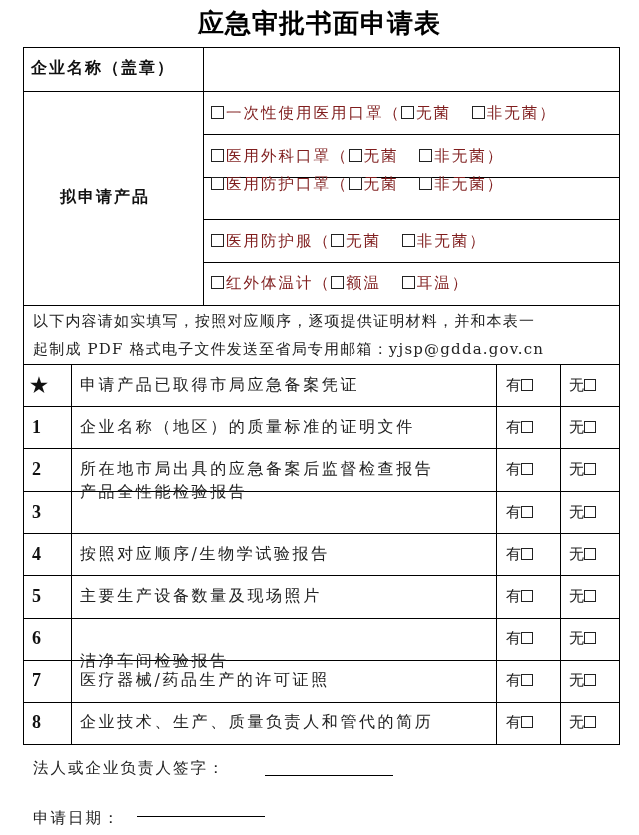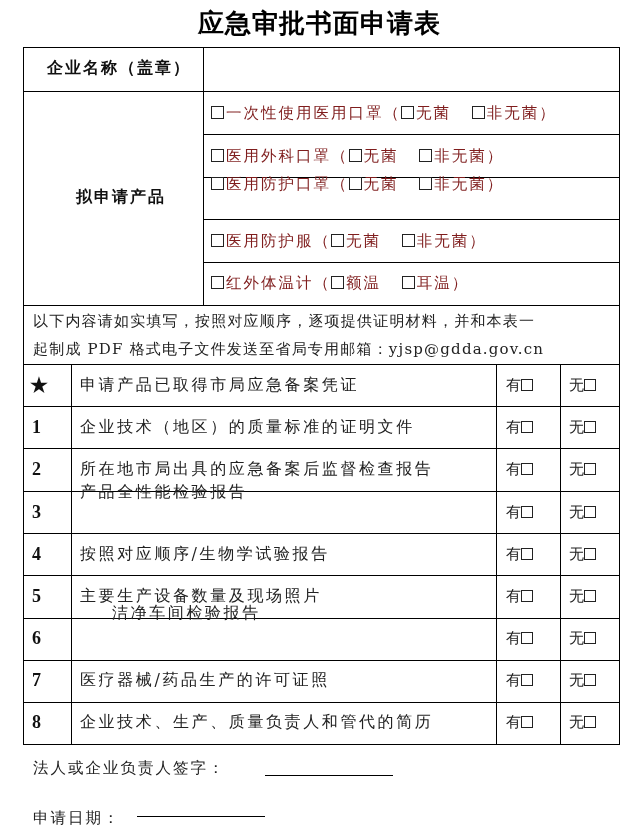--- a/index.html
+++ b/index.html
@@ -4,21 +4,21 @@
 <style>
   * { box-sizing: border-box; margin: 0; padding: 0; }
   html, body { width: 639px; height: 835px; background: #ffffff; overflow: hidden; }
   body { position: relative; font-family: "DejaVu Serif", "Liberation Serif", serif; color: #111; }
   .title {
     position: absolute; left: 0; top: 6px; width: 639px; text-align: center;
     font-family: "DejaVu Sans", "Liberation Sans", sans-serif;
     font-size: 26px; font-weight: bold; letter-spacing: 1px; color: #000;
   }
   .box { position: absolute; border: 1px solid #000; }
-  .cell-text { position: absolute; font-size: 16px; letter-spacing: 2px; white-space: nowrap; margin-left: 16px; }
+  .cell-text { position: absolute; font-size: 16px; letter-spacing: 2px; white-space: nowrap; }
   .bold { font-weight: bold; }
   .hline { position: absolute; height: 1px; background: #000; }
   .vline { position: absolute; width: 1px; background: #000; }
   .chk {
     display: inline-block; width: 13px; height: 13px; border: 1px solid #222;
     vertical-align: -1px; margin-right: 2px; background: #fff;
   }
   .chk-s { width: 12px; height: 12px; }
   .prod-row { position: absolute; left: 211px; font-size: 15.5px; letter-spacing: 2px; white-space: nowrap; color: #7f1d1d; }
   .notice { position: absolute; left: 33px; font-size: 15px; letter-spacing: 1.2px; white-space: nowrap; color: #222; }
@@ -78,21 +78,21 @@
 <div class="hline" style="left:23px; top:618px; width:597px;"></div>
 <div class="hline" style="left:23px; top:660px; width:597px;"></div>
 <div class="hline" style="left:23px; top:702px; width:597px;"></div>
 
 <div class="num" style="top:373px; left:30px; font-size:20px;">★</div>
 <div class="item" style="top:375px;">申请产品已取得市局应急备案凭证</div>
 <div class="yn" style="left:506px; top:376px;"><span>有</span><span class="chk chk-s"></span></div>
 <div class="yn" style="left:569px; top:376px;"><span>无</span><span class="chk chk-s"></span></div>
 
 <div class="num" style="top:417px;">1</div>
-<div class="item" style="top:417px;">企业技术（地区）的质量标准的证明文件</div>
+<div class="item" style="top:417px;">企业名称（地区）的质量标准的证明文件</div>
 <div class="yn" style="left:506px; top:418px;"><span>有</span><span class="chk chk-s"></span></div>
 <div class="yn" style="left:569px; top:418px;"><span>无</span><span class="chk chk-s"></span></div>
 
 <div class="num" style="top:459px;">2</div>
 <div class="item" style="top:459px;font-family:Liberation Serif, serif;">所在地市局出具的应急备案后监督检查报告</div>
 <div class="yn" style="left:506px; top:460px;"><span>有</span><span class="chk chk-s"></span></div>
 <div class="yn" style="left:569px; top:460px;"><span>无</span><span class="chk chk-s"></span></div>
 
 <div class="num" style="top:502px;">3</div>
 <div class="item" style="top:482px;">产品全性能检验报告</div>
@@ -103,21 +103,21 @@
 <div class="item" style="top:544px;">按照对应顺序/生物学试验报告</div>
 <div class="yn" style="left:506px; top:545px;"><span>有</span><span class="chk chk-s"></span></div>
 <div class="yn" style="left:569px; top:545px;"><span>无</span><span class="chk chk-s"></span></div>
 
 <div class="num" style="top:586px;">5</div>
 <div class="item" style="top:586px;">主要生产设备数量及现场照片</div>
 <div class="yn" style="left:506px; top:587px;"><span>有</span><span class="chk chk-s"></span></div>
 <div class="yn" style="left:569px; top:587px;"><span>无</span><span class="chk chk-s"></span></div>
 
 <div class="num" style="top:628px;">6</div>
-<div class="item" style="top:603px;margin-left:32px;">洁净车间检验报告</div>
+<div class="item" style="top:651px;">洁净车间检验报告</div>
 <div class="yn" style="left:506px; top:629px;"><span>有</span><span class="chk chk-s"></span></div>
 <div class="yn" style="left:569px; top:629px;"><span>无</span><span class="chk chk-s"></span></div>
 
 <div class="num" style="top:670px;">7</div>
 <div class="item" style="top:670px;">医疗器械/药品生产的许可证照</div>
 <div class="yn" style="left:506px; top:671px;"><span>有</span><span class="chk chk-s"></span></div>
 <div class="yn" style="left:569px; top:671px;"><span>无</span><span class="chk chk-s"></span></div>
 
 <div class="num" style="top:712px;">8</div>
 <div class="item" style="top:712px;">企业技术、生产、质量负责人和管代的简历</div>

